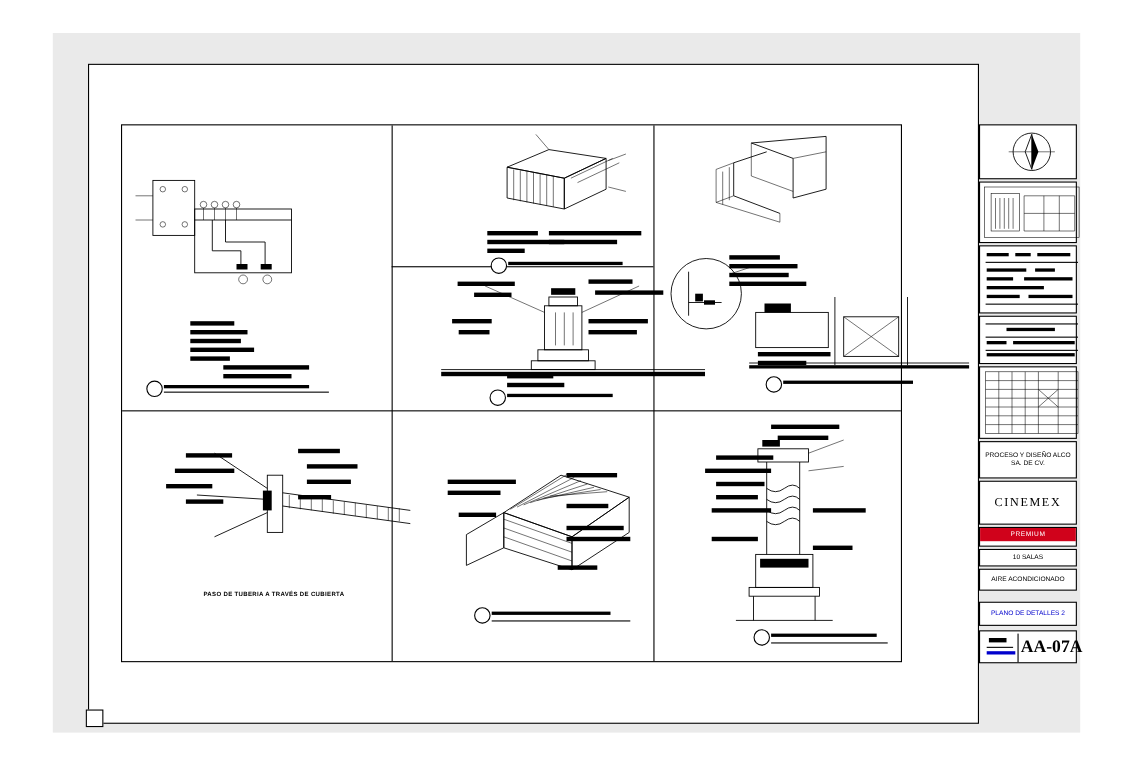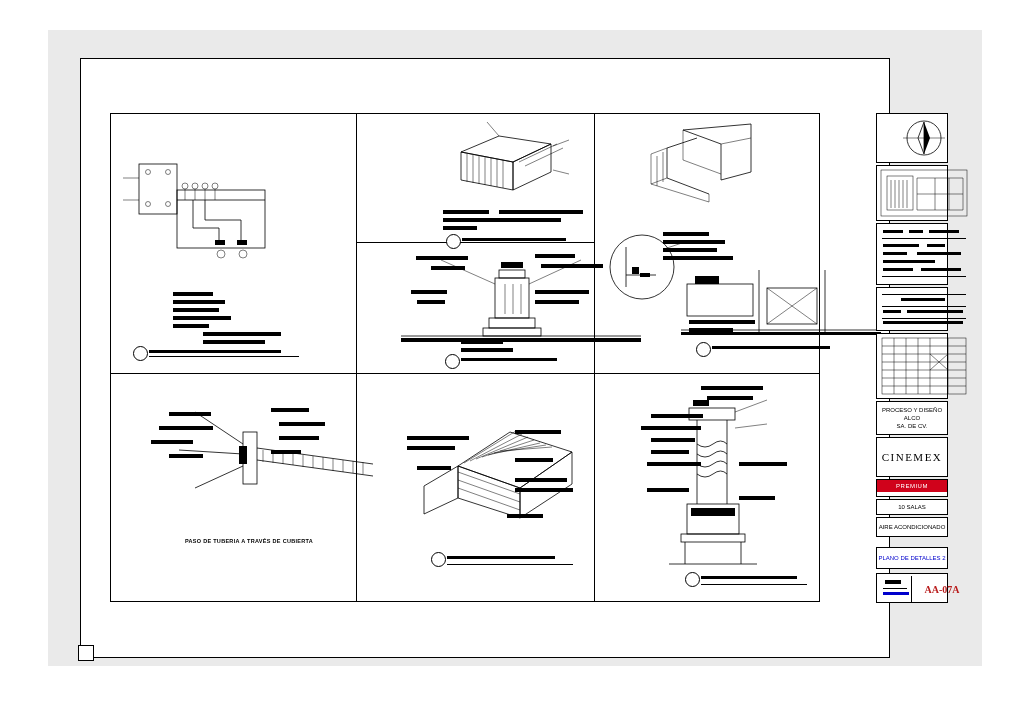--- a/index.html
+++ b/index.html
@@ -11,40 +11,40 @@
   .page-border{position:absolute;left:80px;top:58px;width:808px;height:598px;border:1px solid #000;background:#ffffff;}
   .corner-mark{position:absolute;left:78px;top:645px;width:14px;height:14px;border:1px solid #000;background:#ffffff;}
 
   
   .frame{position:absolute;left:110px;top:113px;width:708px;height:487px;border:1px solid #000;background:#fff;}
   .vline{position:absolute;top:0;width:0;border-left:1px solid #000;height:100%;}
   .hline{position:absolute;left:0;height:0;border-top:1px solid #000;}
 
   
   .tb{position:absolute;left:876px;top:113px;width:96px;height:546px;}
-  .tb-box{position:absolute;left:0;border:1px solid #000;background:#fff;box-sizing:border-box;width:72px;}
+  .tb-box{position:absolute;left:14px;border:1px solid #000;background:#fff;box-sizing:border-box;width:89px;}
 
   
   .bar{position:absolute;background:#000;height:4px;}
   .thin{position:absolute;background:#000;height:1px;}
 
   .lbl{position:absolute;font-size:6px;color:#000;white-space:nowrap;}
   .ctr{text-align:center;}
 
   svg{display:block;}
   .s-line{stroke:#000;stroke-width:.8;fill:none;}
   .s-thin{stroke:#000;stroke-width:.5;fill:none;}
   .s-fill{fill:#000;}
 
   
   .tb-txt{font-size:6px;text-align:center;color:#000;line-height:1.35;}
   .tb-cinemex{font-size:11px;letter-spacing:1.5px;text-align:center;color:#000;font-family:"Liberation Serif",serif;}
   .tb-premium{background:#d0021b;color:#fff;font-size:6px;text-align:center;padding:3px 0;letter-spacing:.5px;}
   .tb-blue{color:#0000cc;font-size:6px;text-align:center;}
-  .tb-code{color:#b91c1c;font-size:10px;font-weight:bold;text-align:center;font-family:"Liberation Serif",serif;}
+  .tb-code{color:#000000;font-size:16px;font-weight:bold;text-align:center;font-family:"Liberation Serif",serif;}
   .marker{position:absolute;width:13px;height:13px;border:1px solid #000;border-radius:50%;background:#fff;}
 </style>
 </head>
 <body>
 
 <div id="sheet">
 
   <div class="page-bg"></div>
   <div class="page-border"></div>
   <div class="corner-mark"></div>

